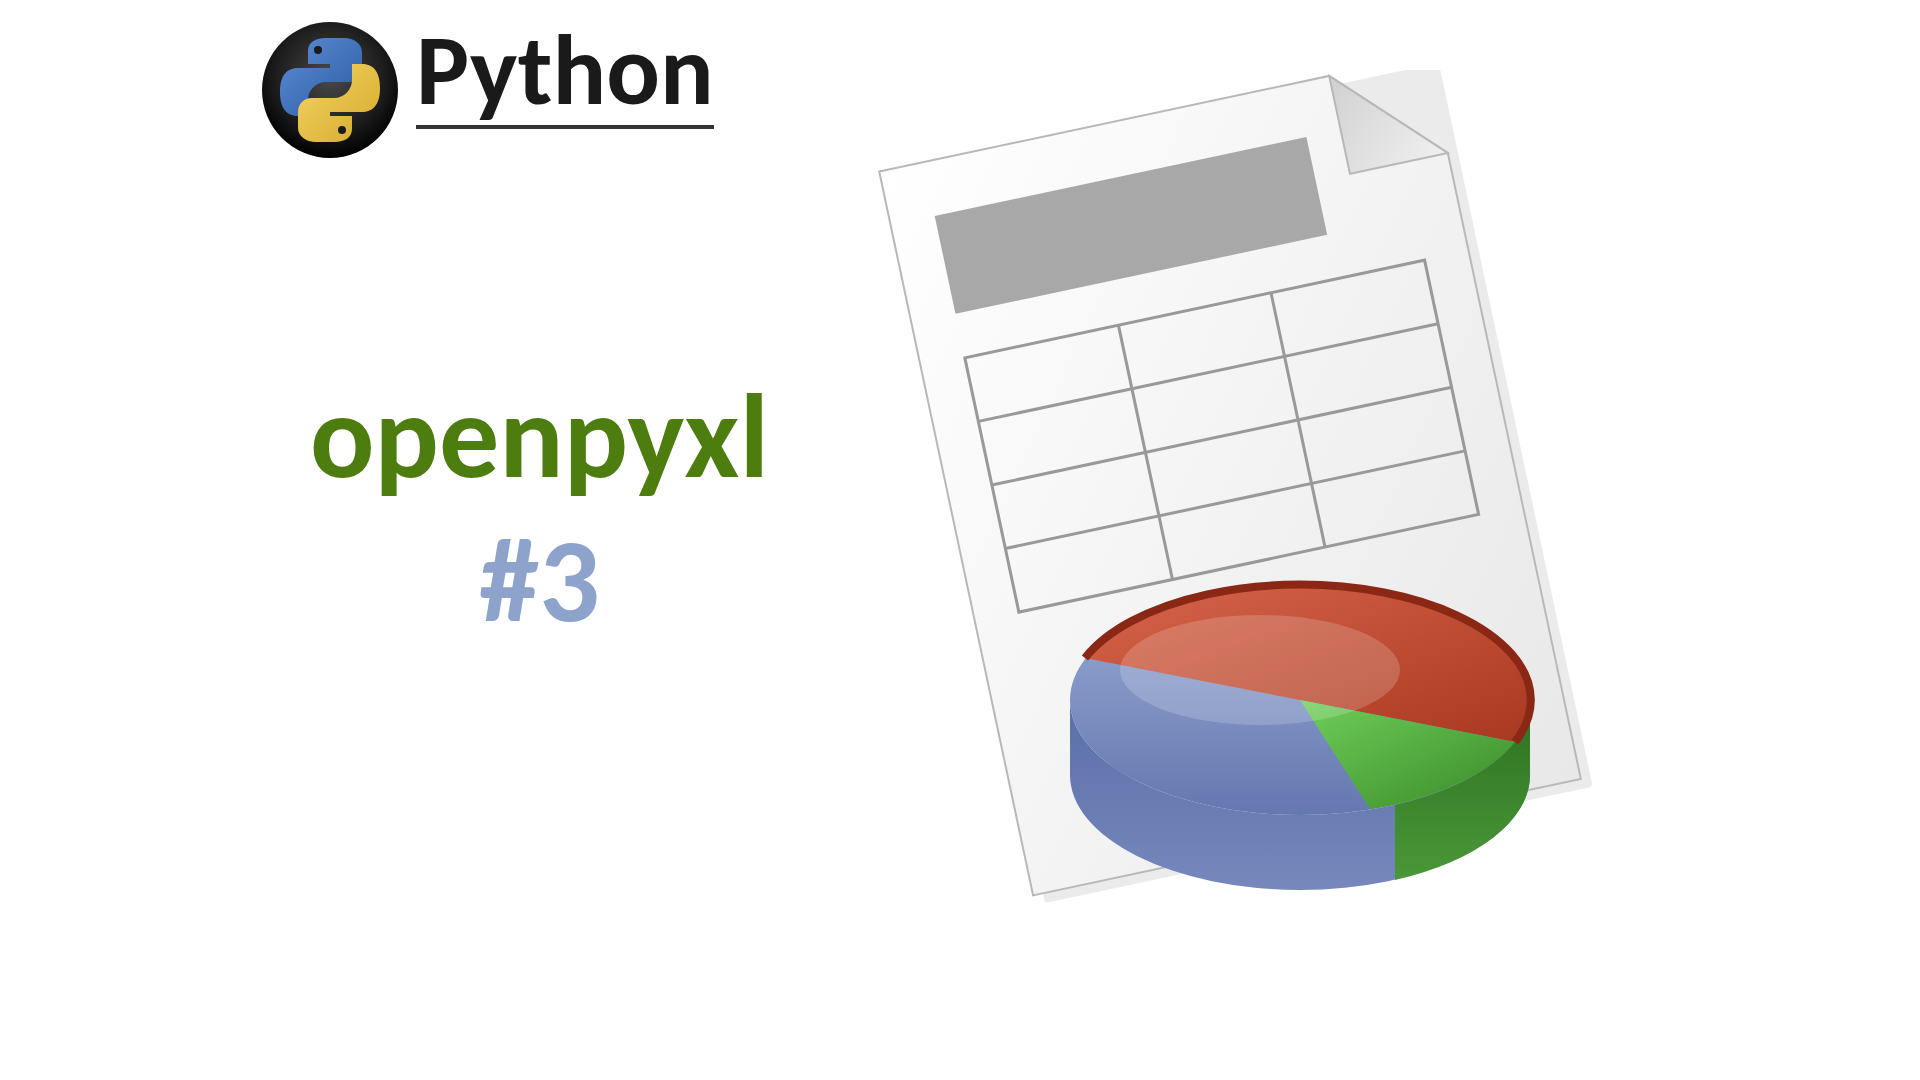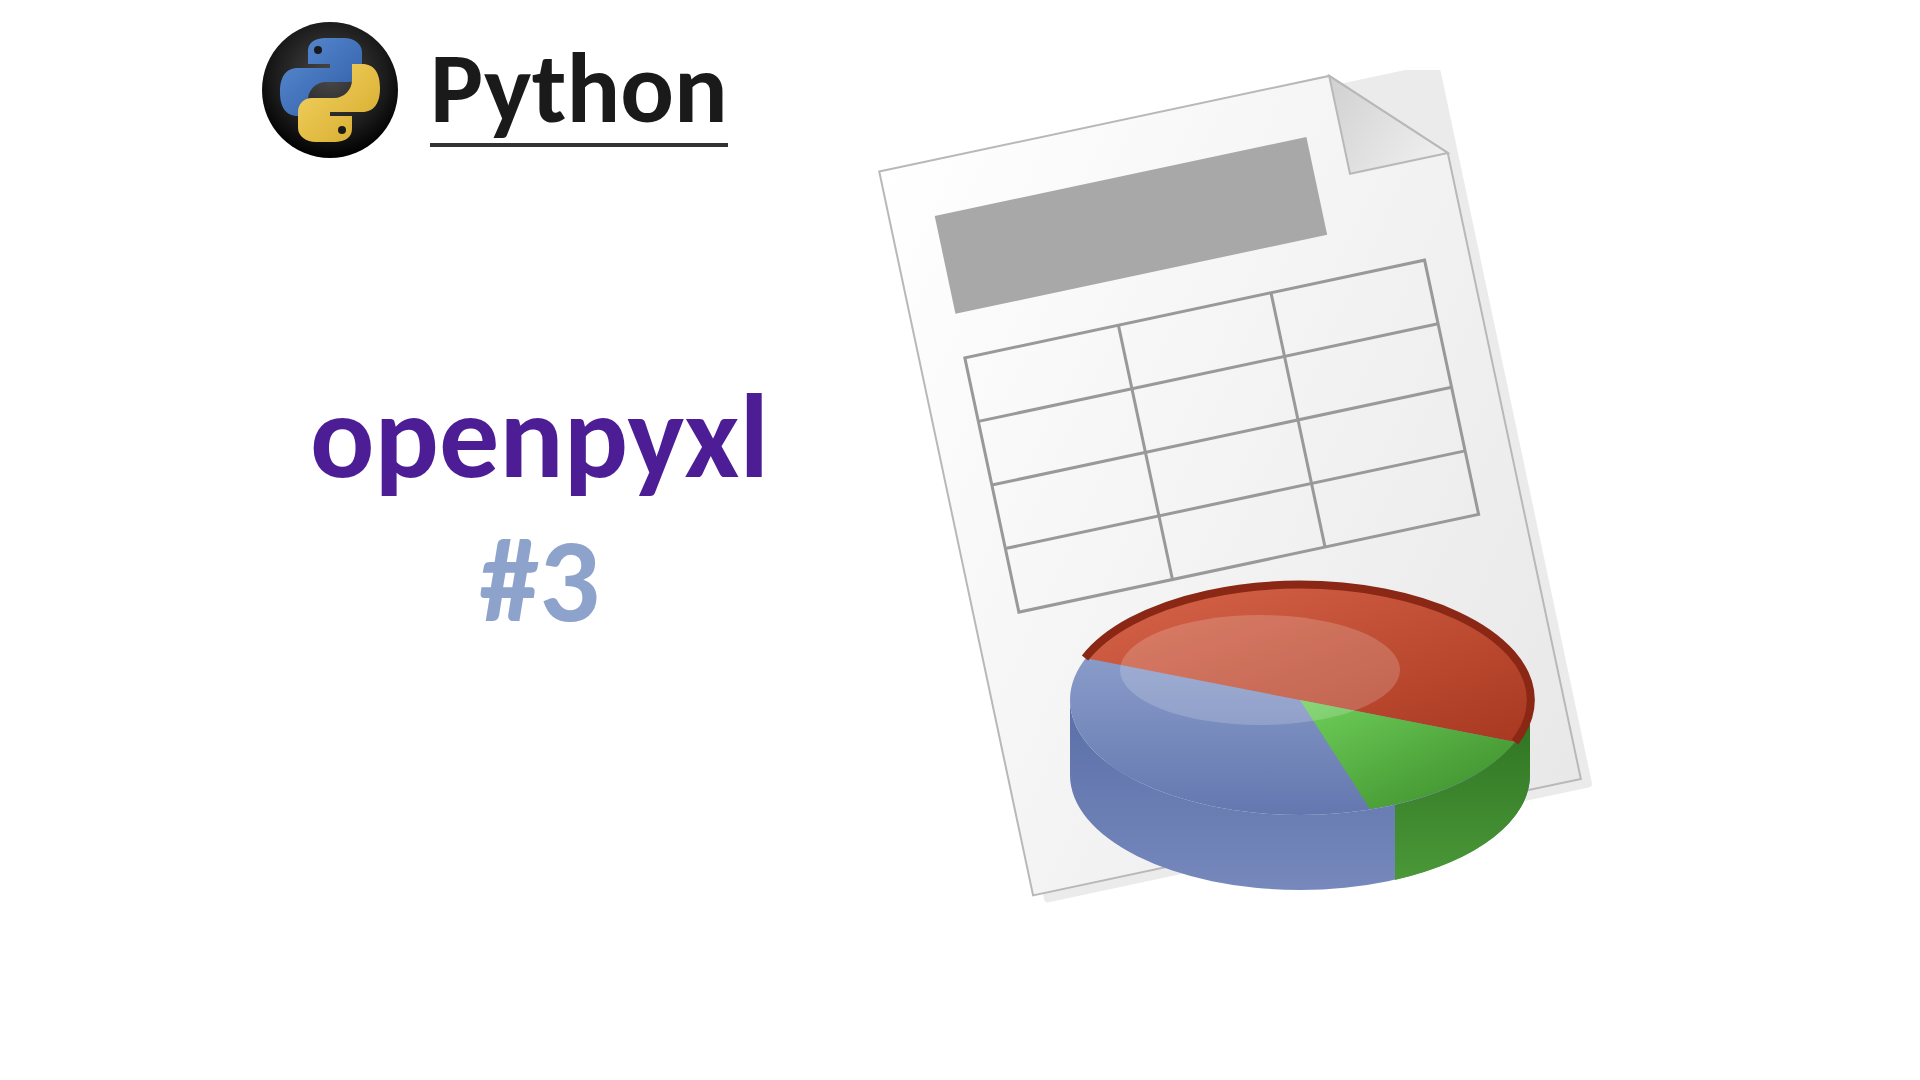--- a/index.html
+++ b/index.html
@@ -9,22 +9,22 @@
       background: #ffffff;
       position: relative;
       font-family: Calibri, Arial, sans-serif;
       overflow: hidden;
     }
     .header {
       position: absolute;
       top: 20px;
       left: 260px;
       display: flex;
-      align-items: center;
-      gap: 30px;
+      align-items: flex-start;
+      gap: 16px;
     }
     .python-logo {
       width: 140px;
       height: 140px;
     }
     .header-title {
       font-size: 100px;
       font-weight: bold;
       color: #1a1a1a;
       border-bottom: 4px solid #333;
@@ -33,21 +33,21 @@
     }
     .main-text {
       position: absolute;
       top: 370px;
       left: 310px;
       text-align: center;
     }
     .main-text-line1 {
       font-size: 120px;
       font-weight: bold;
-      color: #4c1d95;
+      color: #4d7c0f;
       line-height: 1.1;
     }
     .main-text-line2 {
       font-size: 120px;
       font-weight: bold;
       color: #8ea3cc;
       line-height: 1.3;
     }
     .spreadsheet-container {
       position: absolute;

